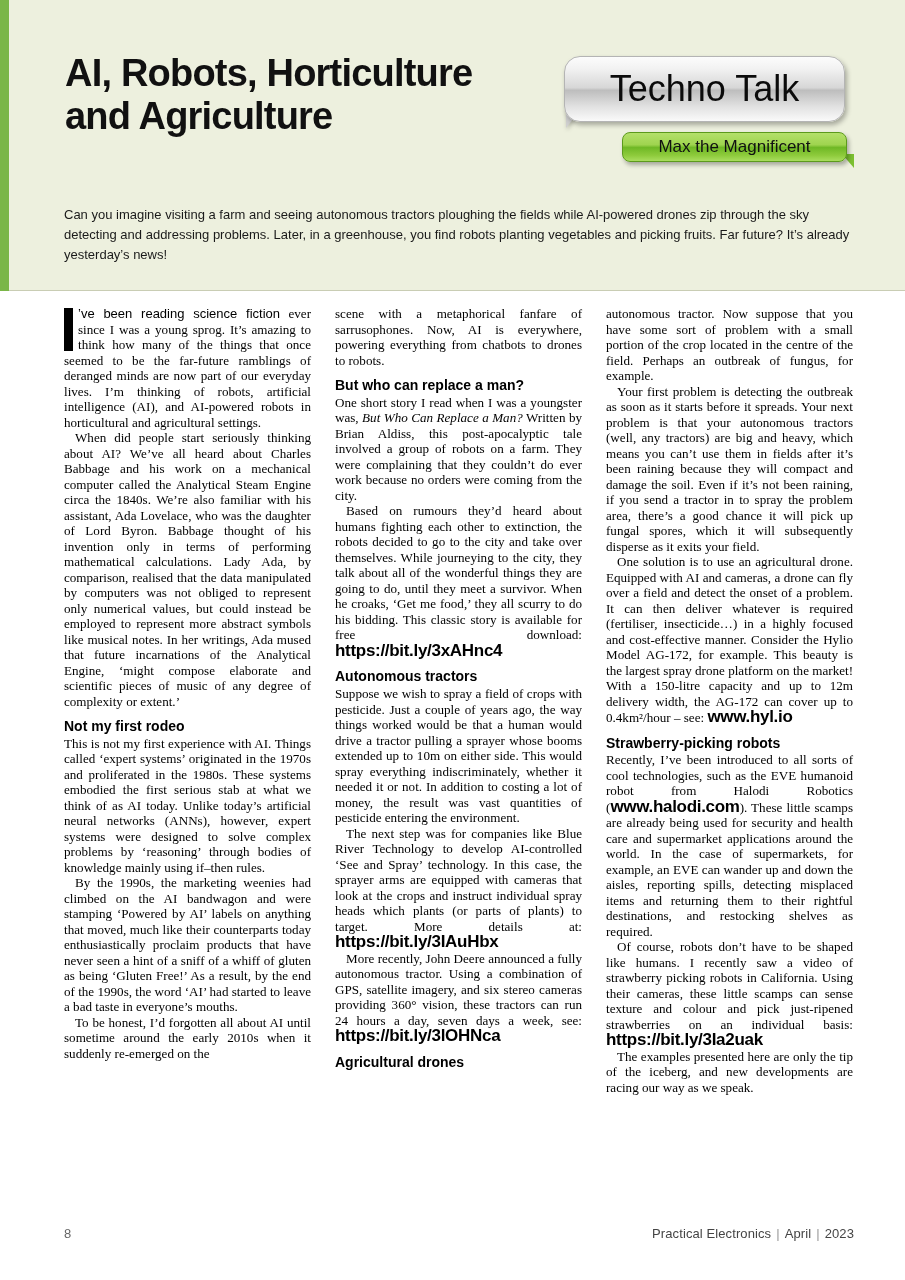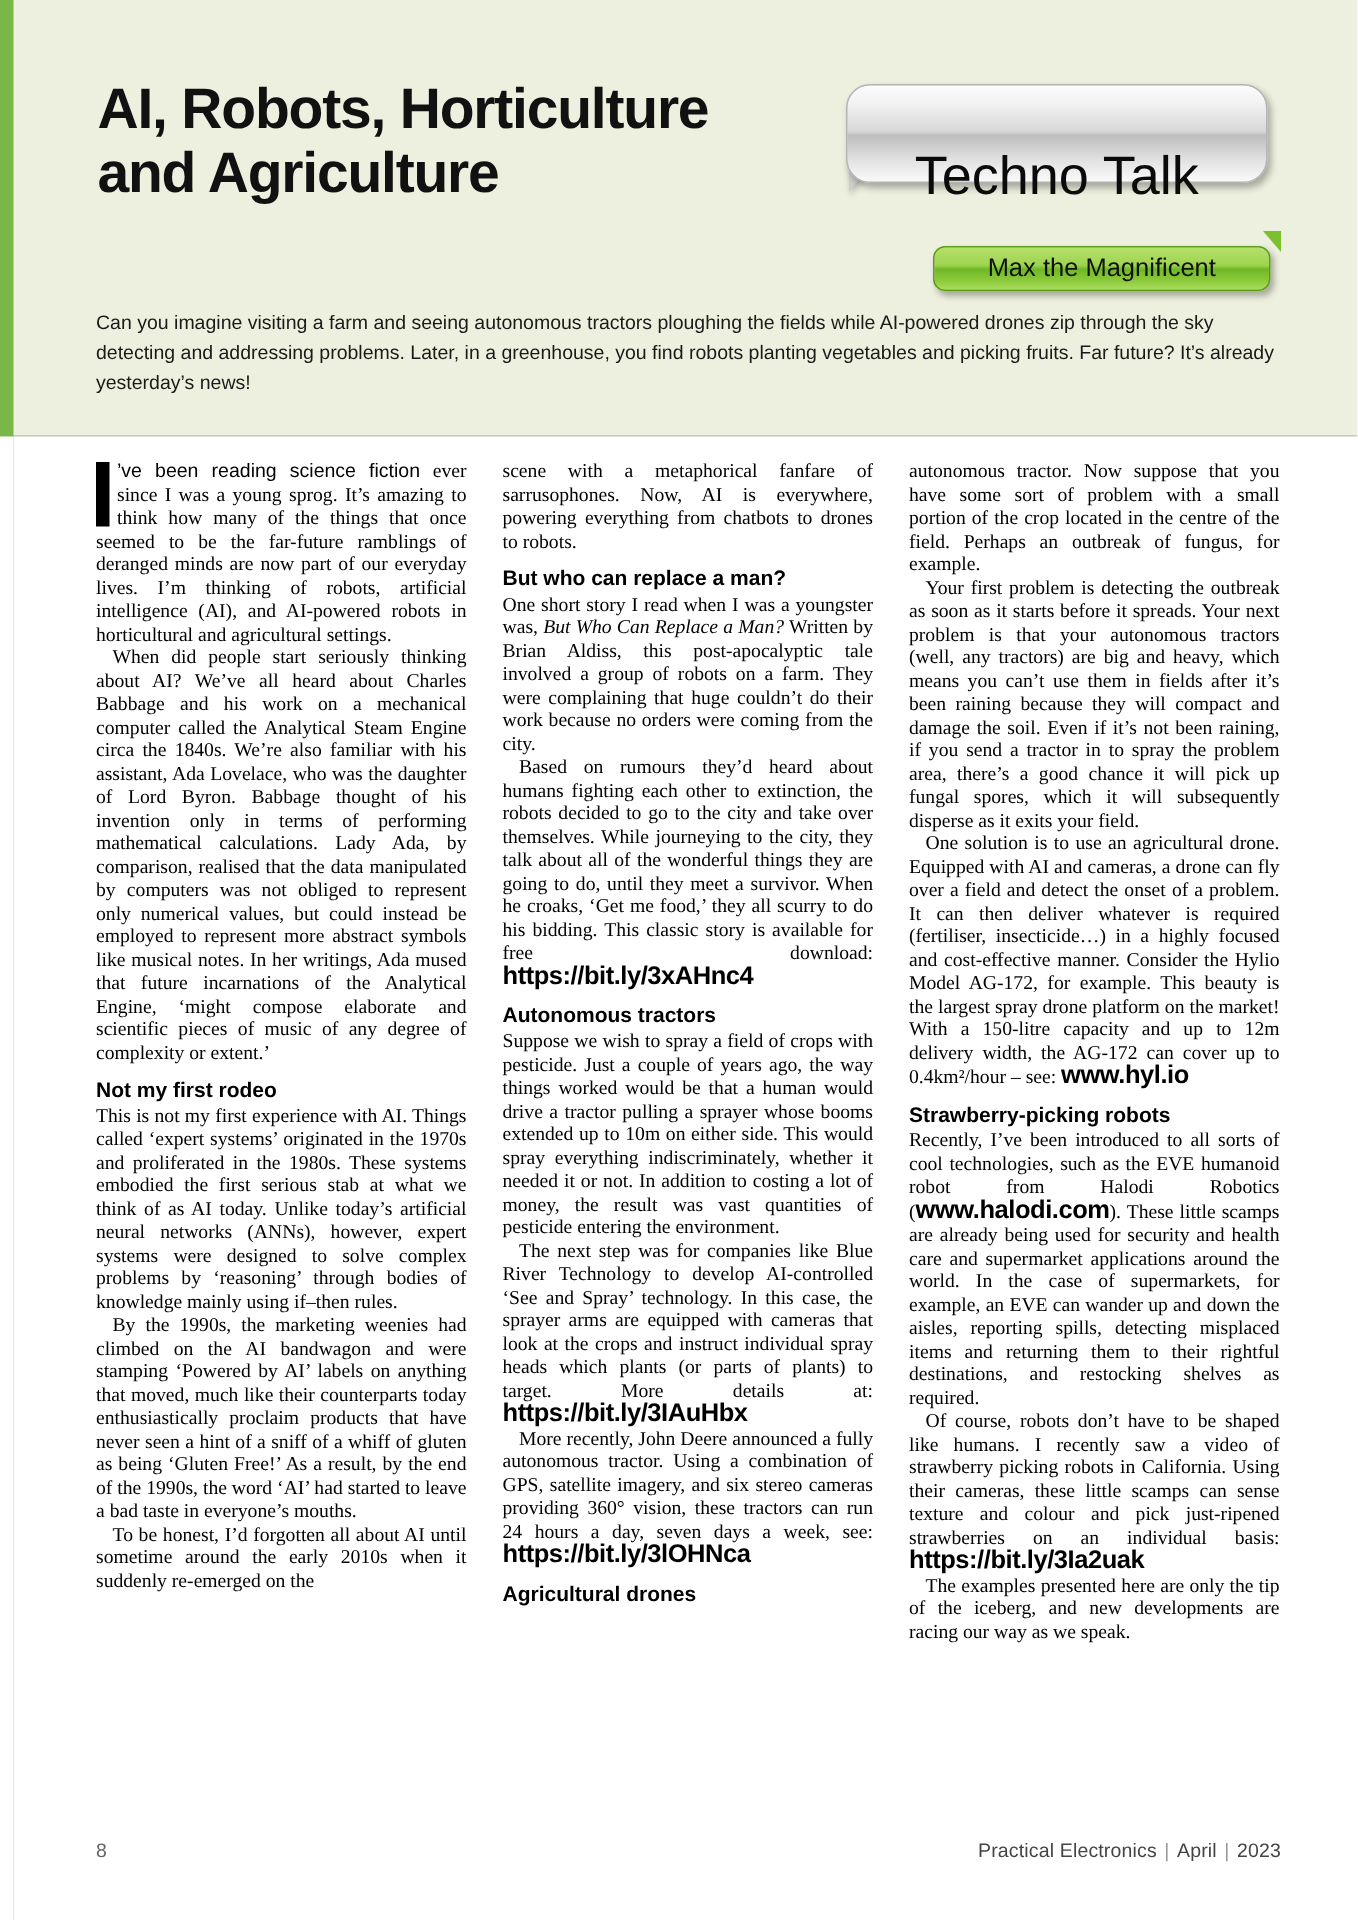--- a/index.html
+++ b/index.html
@@ -117,21 +117,20 @@
     width: 281px;
     height: 66px;
     display: flex;
     align-items: center;
     justify-content: center;
     font-family: "Liberation Sans", sans-serif;
     font-size: 36px;
     font-weight: normal;
     color: #0b0b0b;
     letter-spacing: 0px;
-    margin-top: 28px;
   }
 
   .byline-badge {
     position: absolute;
     left: 66px;
     top: 82px;
     width: 225px;
     height: 30px;
     border-radius: 8px;
     background: linear-gradient(to bottom,
@@ -139,21 +138,20 @@
         #9fd44f 42%,
         #6fb825 52%,
         #8ecb3c 80%,
         #a9dd5e 100%);
     border: 1px solid #5c9a1c;
     box-shadow: 2px 3px 4px rgba(0,0,0,0.30);
     display: flex;
     align-items: center;
     justify-content: center;
     box-sizing: border-box;
-    margin-top: 32px;
   }
   .byline-badge span {
     font-family: "Liberation Sans", sans-serif;
     font-size: 17px;
     color: #111111;
   }
   .byline-tail {
     position: absolute;
     left: 286px;
     top: 104px;
@@ -297,21 +295,21 @@
       <p class="noindent">This is not my first experience with AI. Things called ‘expert systems’ originated in the 1970s and proliferated in the 1980s. These systems embodied the first serious stab at what we think of as AI today. Unlike today’s artificial neural networks (ANNs), however, expert systems were designed to solve complex problems by ‘reasoning’ through bodies of knowledge mainly using if–then rules.</p>
       <p>By the 1990s, the marketing weenies had climbed on the AI bandwagon and were stamping ‘Powered by AI’ labels on anything that moved, much like their counterparts today enthusiastically proclaim products that have never seen a hint of a sniff of a whiff of gluten as being ‘Gluten Free!’ As a result, by the end of the 1990s, the word ‘AI’ had started to leave a bad taste in everyone’s mouths.</p>
       <p>To be honest, I’d forgotten all about AI until sometime around the early 2010s when it suddenly re-emerged on the</p>
     </div>
 
     <div class="col">
       <p class="noindent">scene with a metaphorical fanfare of sarrusophones. Now, AI is everywhere, powering everything from chatbots to drones to robots.</p>
 
       <h2>But who can replace a man?</h2>
       <p class="noindent">
-        <span>One short story I read when I was a youngster was, </span><em>But Who Can Replace a Man?</em><span> Written by Brian Aldiss, this post-apocalyptic tale involved a group of robots on a farm. They were complaining that huge couldn’t do their work because no orders were coming from the city.</span>
+        <span>One short story I read when I was a youngster was, </span><em>But Who Can Replace a Man?</em><span> Written by Brian Aldiss, this post-apocalyptic tale involved a group of robots on a farm. They were complaining that they couldn’t do ever work because no orders were coming from the city.</span>
       </p>
       <p>
         <span>Based on rumours they’d heard about humans fighting each other to extinction, the robots decided to go to the city and take over themselves. While journeying to the city, they talk about all of the wonderful things they are going to do, until they meet a survivor. When he croaks, ‘Get me food,’ they all scurry to do his bidding. This classic story is available for free download: </span><span class="url">https://bit.ly/3xAHnc4</span>
       </p>
 
       <h2>Autonomous tractors</h2>
       <p class="noindent">Suppose we wish to spray a field of crops with pesticide. Just a couple of years ago, the way things worked would be that a human would drive a tractor pulling a sprayer whose booms extended up to 10m on either side. This would spray everything indiscriminately, whether it needed it or not. In addition to costing a lot of money, the result was vast quantities of pesticide entering the environment.</p>
       <p>
         <span>The next step was for companies like Blue River Technology to develop AI-controlled ‘See and Spray’ technology. In this case, the sprayer arms are equipped with cameras that look at the crops and instruct individual spray heads which plants (or parts of plants) to target. More details at: </span><span class="url">https://bit.ly/3IAuHbx</span>
       </p>

